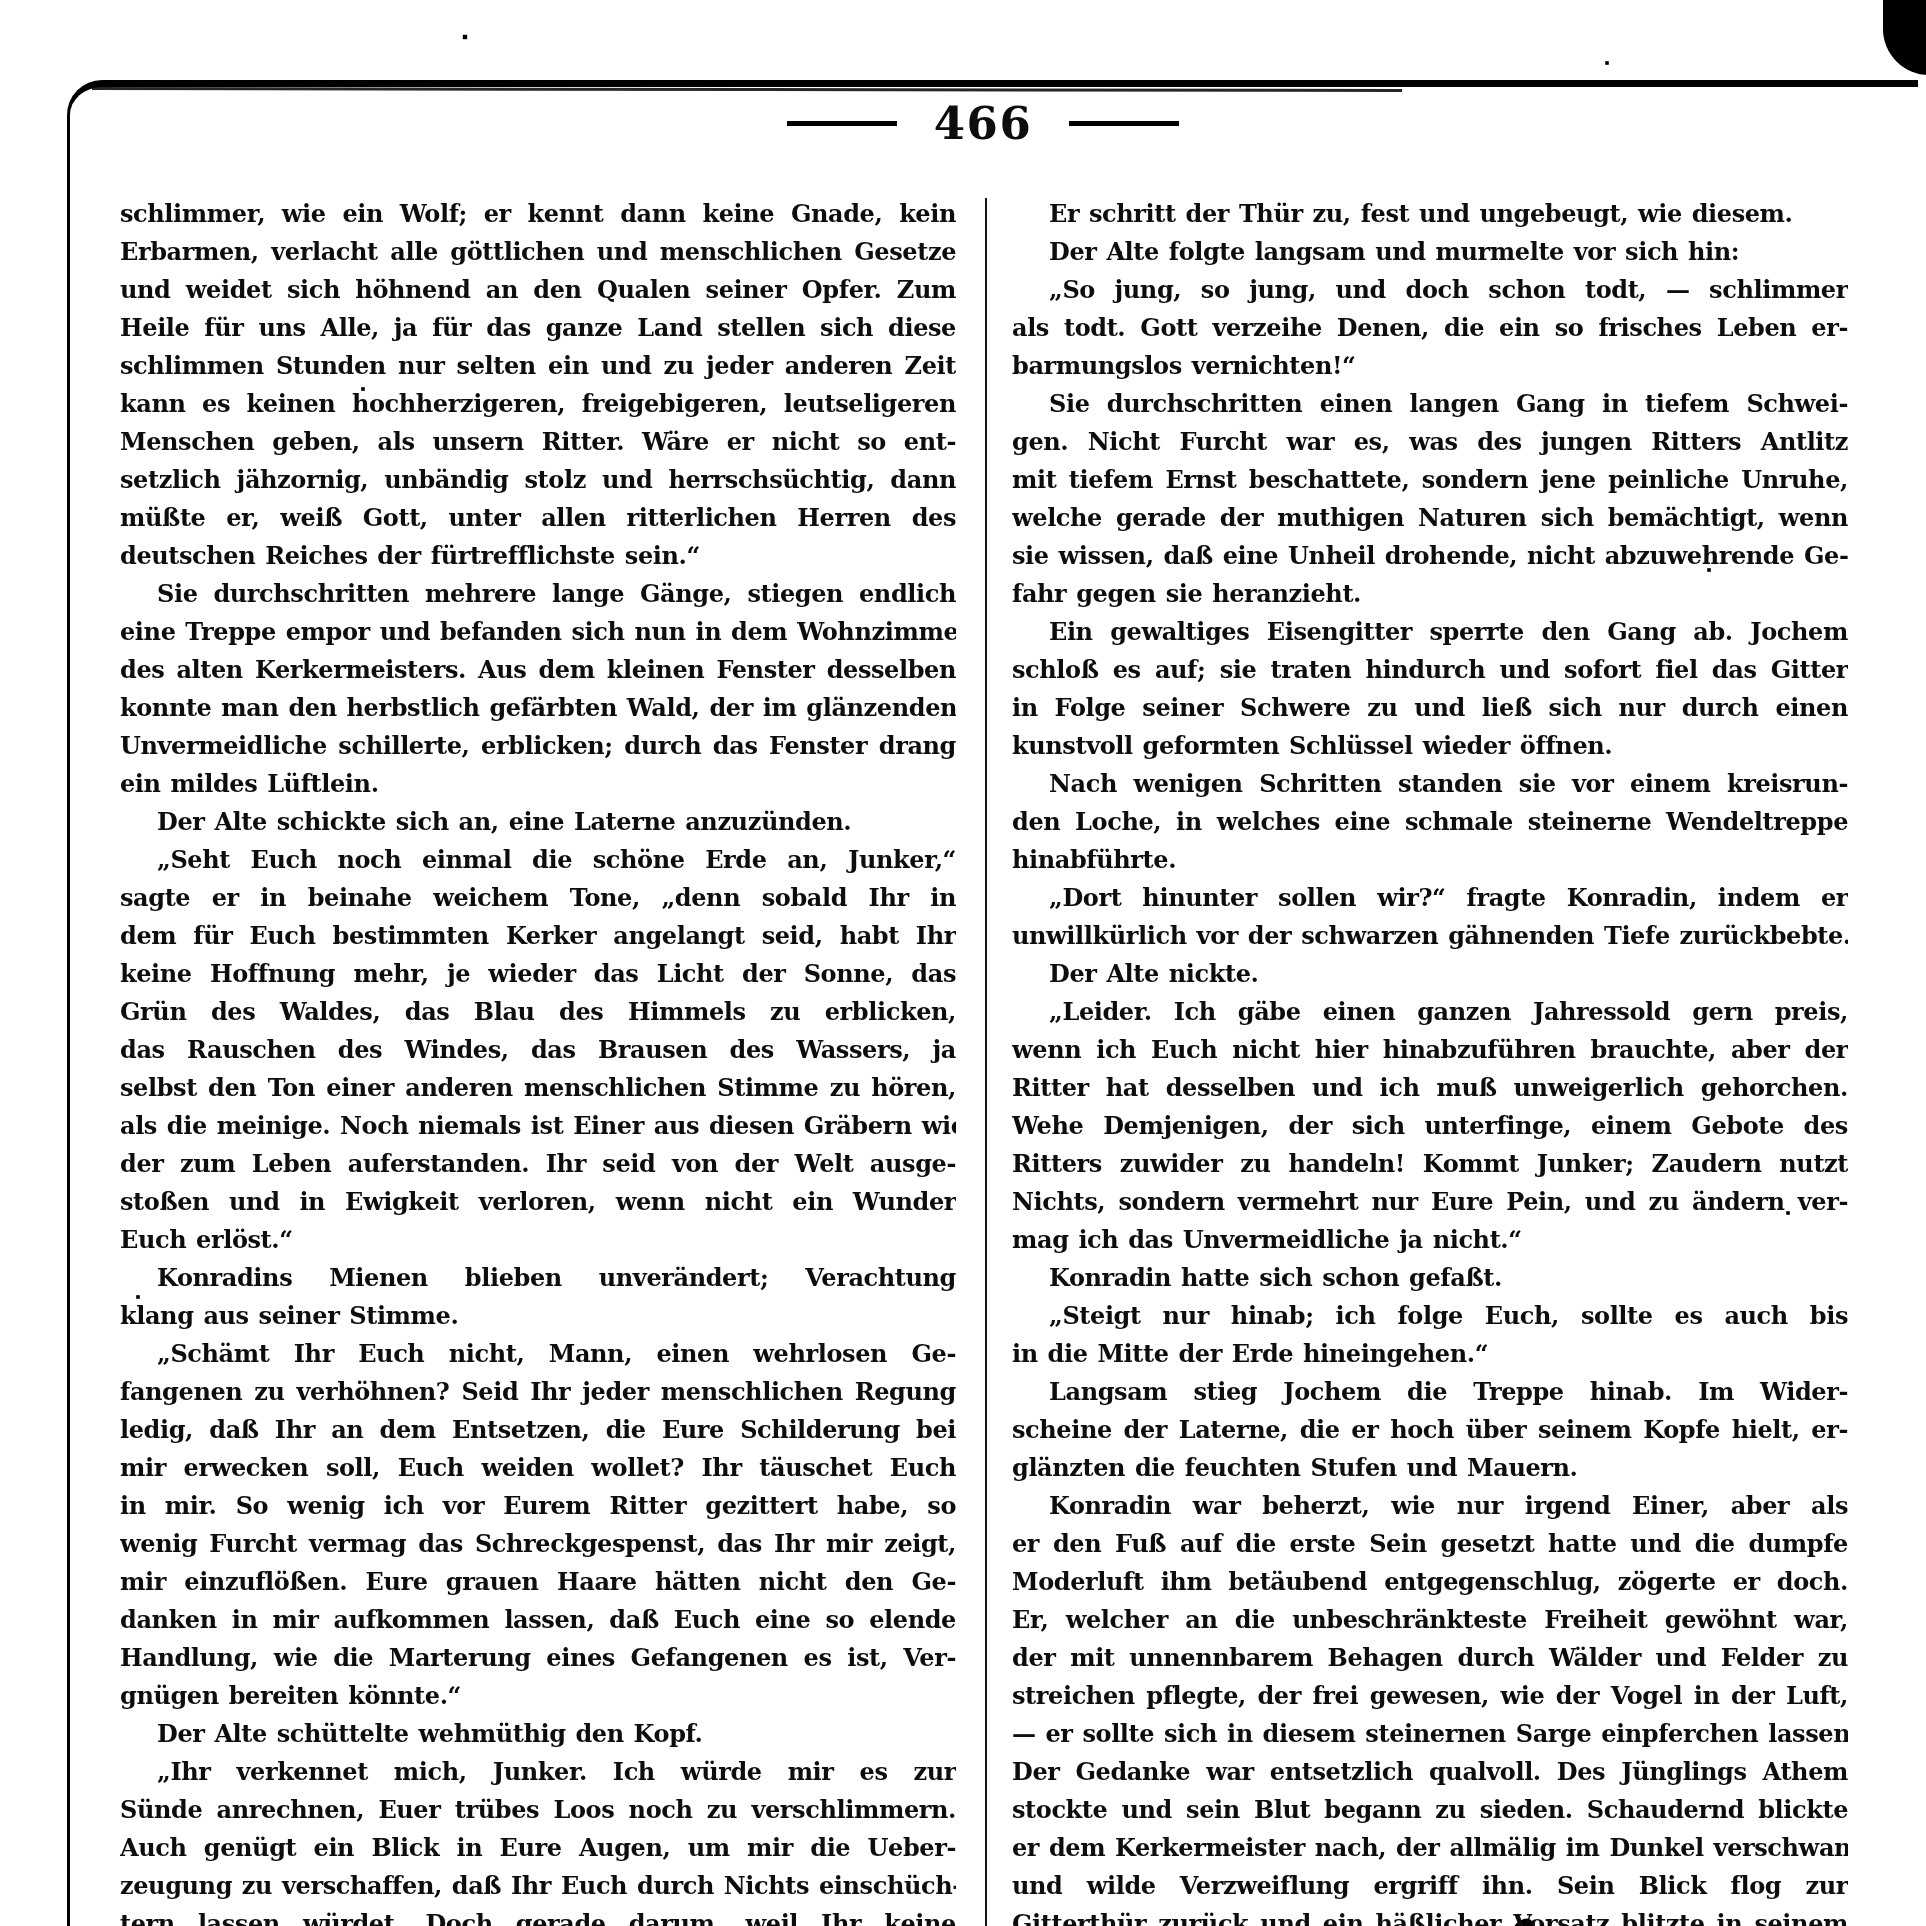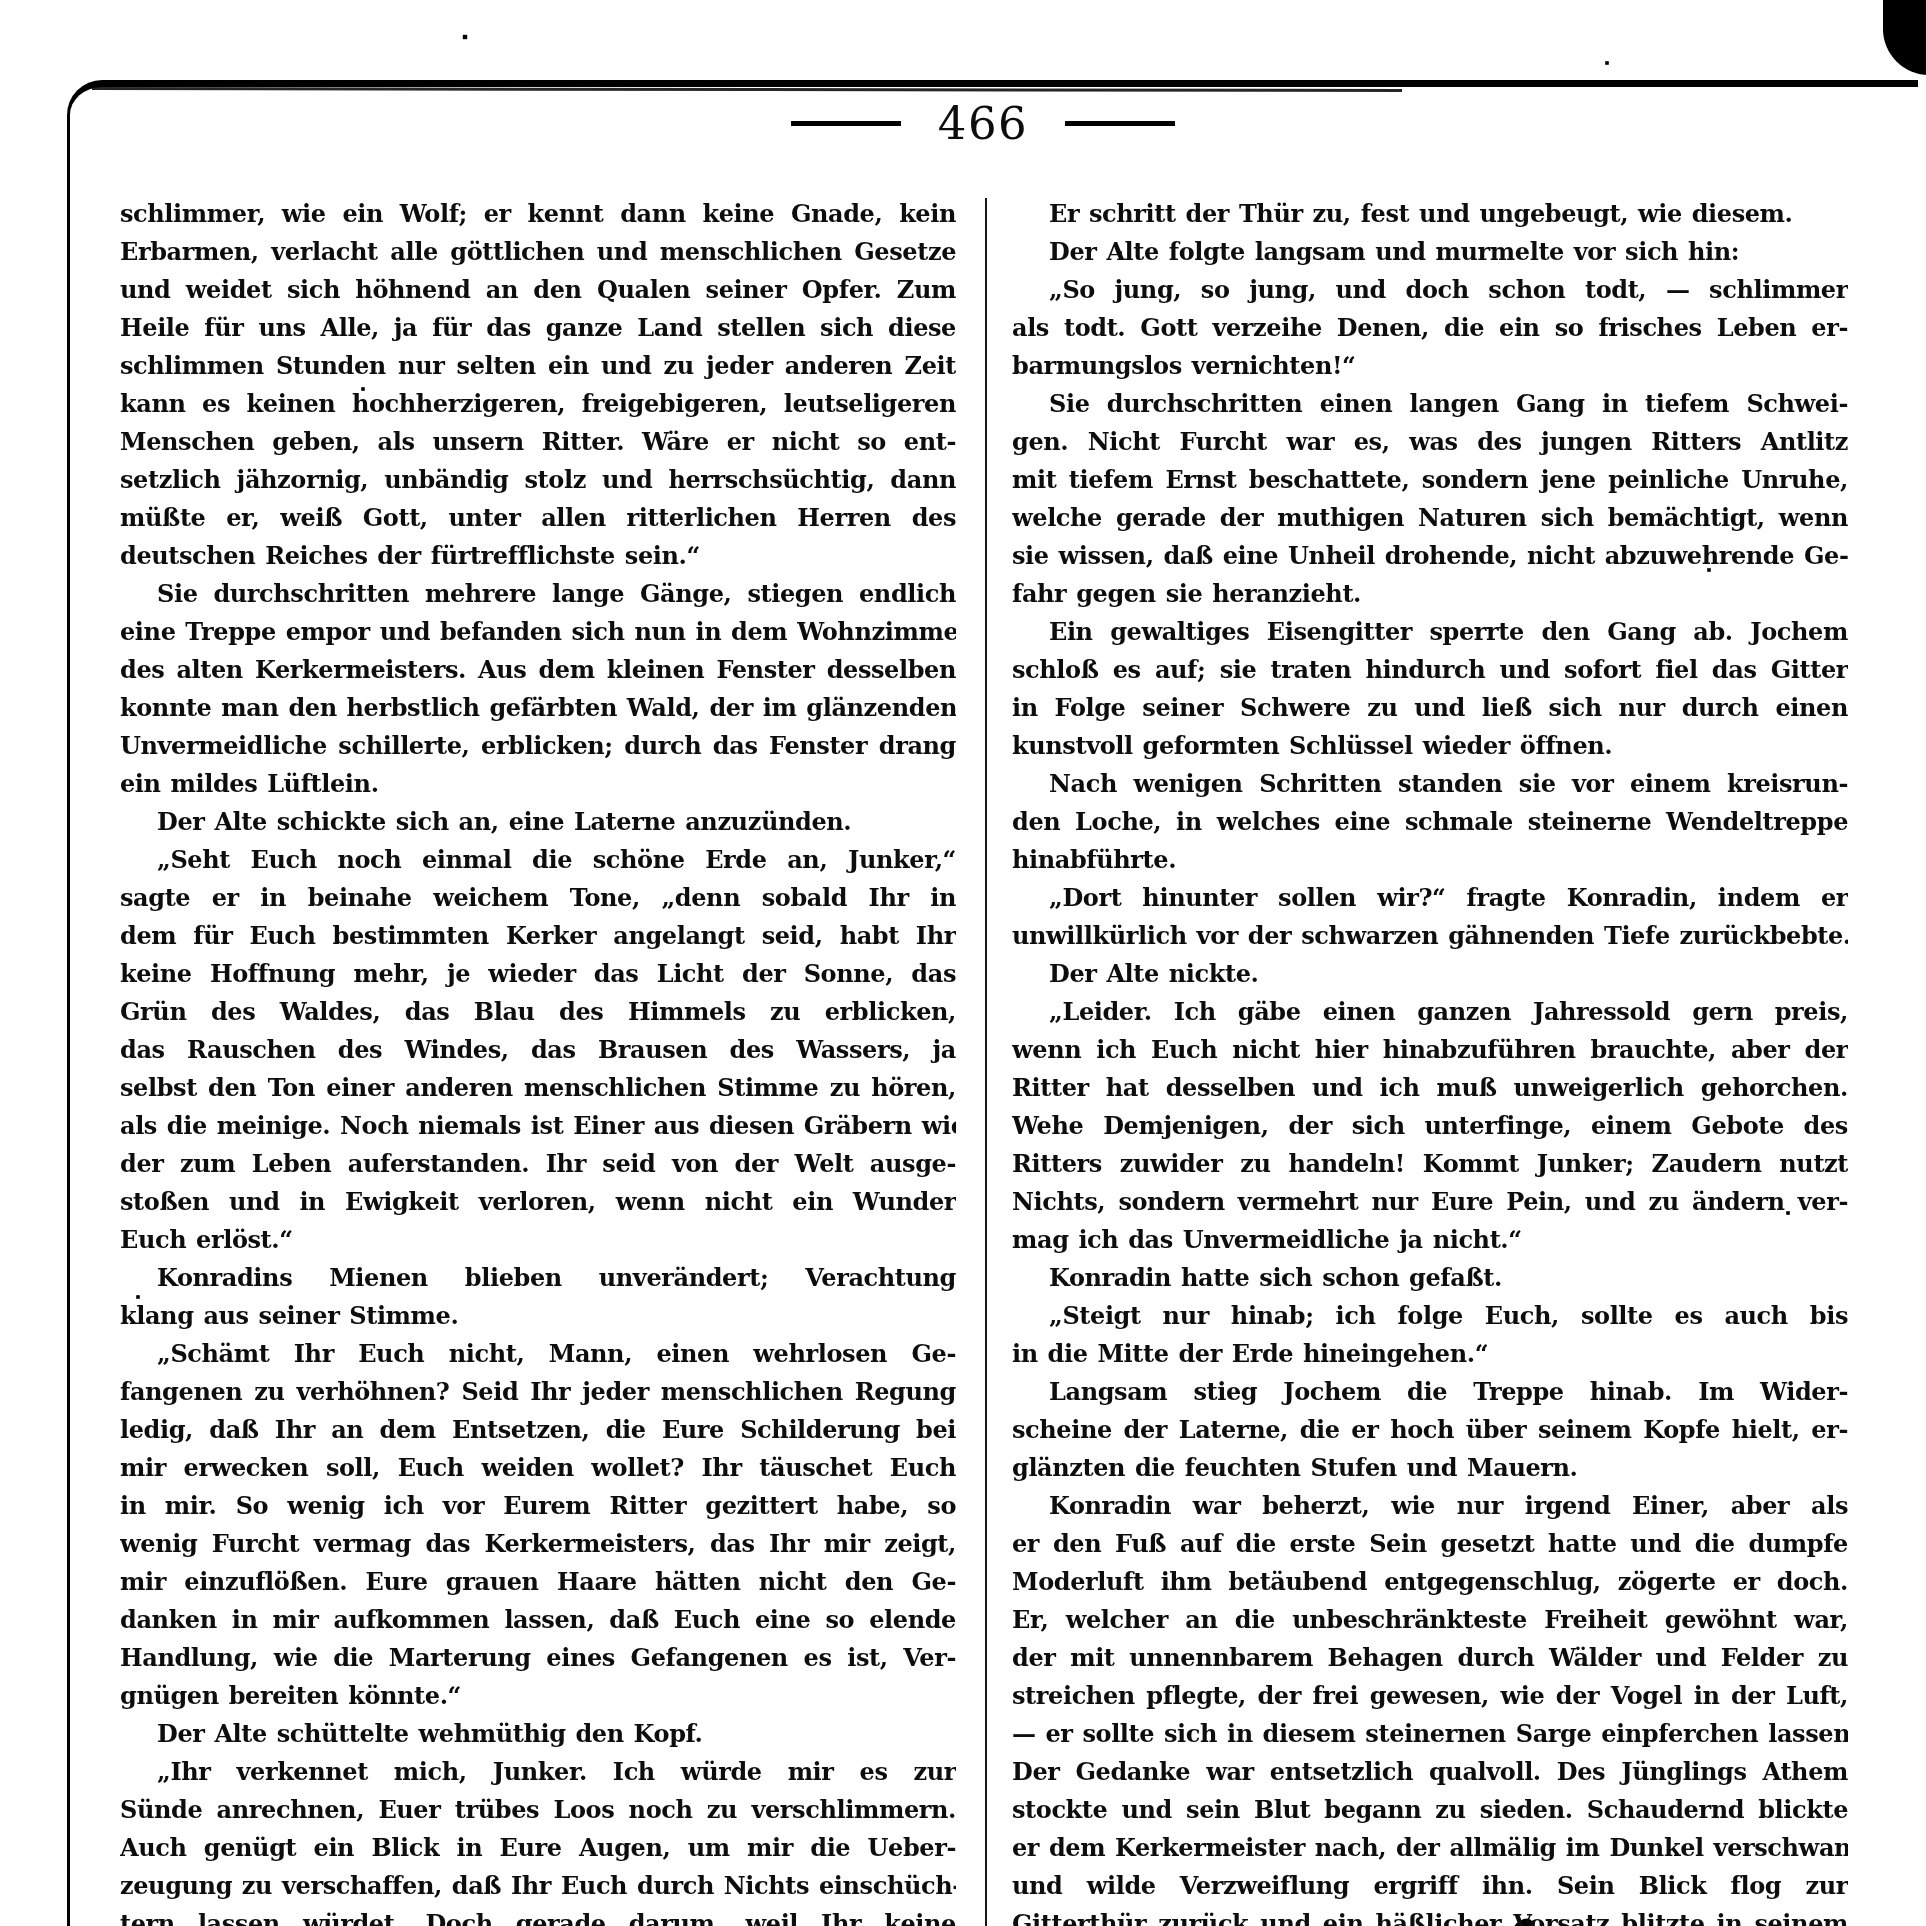--- a/index.html
+++ b/index.html
@@ -34,21 +34,21 @@
   }
   
   .header{
     position:absolute;left:0;top:101px;width:1966px;
     display:flex;align-items:center;justify-content:center;gap:37px;
   }
   .header .rule{
     width:110px;height:5px;background:#000;
   }
   .page-number{
-    font-size:45px;font-weight:400;letter-spacing:1.5px;
+    font-size:45px;font-weight:700;letter-spacing:1.5px;
     line-height:45px;
   }
   
   .divider{
     position:absolute;left:985px;top:198px;width:1.9px;height:2379px;
     background:#161616;
   }
   
   .col{
     position:absolute;top:195px;width:836px;
@@ -132,21 +132,21 @@
     <div class="line">der zum Leben auferstanden.  Ihr seid von der Welt ausge-</div>
     <div class="line">stoßen und in Ewigkeit verloren, wenn nicht ein Wunder</div>
     <div class="line last">Euch erlöst.“</div>
     <div class="line first">Konradins Mienen blieben unverändert; Verachtung</div>
     <div class="line last">klang aus seiner Stimme.</div>
     <div class="line first">„Schämt Ihr Euch nicht, Mann, einen wehrlosen Ge-</div>
     <div class="line">fangenen zu verhöhnen? Seid Ihr jeder menschlichen Regung</div>
     <div class="line">ledig, daß Ihr an dem Entsetzen, die Eure Schilderung bei</div>
     <div class="line">mir erwecken soll, Euch weiden wollet? Ihr täuschet Euch</div>
     <div class="line">in mir.  So wenig ich vor Eurem Ritter gezittert habe, so</div>
-    <div class="line">wenig Furcht vermag das Kerkermeisters, das Ihr mir zeigt,</div>
+    <div class="line">wenig Furcht vermag das Schreckgespenst, das Ihr mir zeigt,</div>
     <div class="line">mir einzuflößen.  Eure grauen Haare hätten nicht den Ge-</div>
     <div class="line">danken in mir aufkommen lassen, daß Euch eine so elende</div>
     <div class="line">Handlung, wie die Marterung eines Gefangenen es ist, Ver-</div>
     <div class="line last">gnügen bereiten könnte.“</div>
     <div class="line first last">Der Alte schüttelte wehmüthig den Kopf.</div>
     <div class="line first">„Ihr verkennet mich, Junker.  Ich würde mir es zur</div>
     <div class="line">Sünde anrechnen, Euer trübes Loos noch zu verschlimmern.</div>
     <div class="line">Auch genügt ein Blick in Eure Augen, um mir die Ueber-</div>
     <div class="line">zeugung zu verschaffen, daß Ihr Euch durch Nichts einschüch-</div>
     <div class="line">tern lassen würdet.  Doch gerade darum, weil Ihr keine</div>

